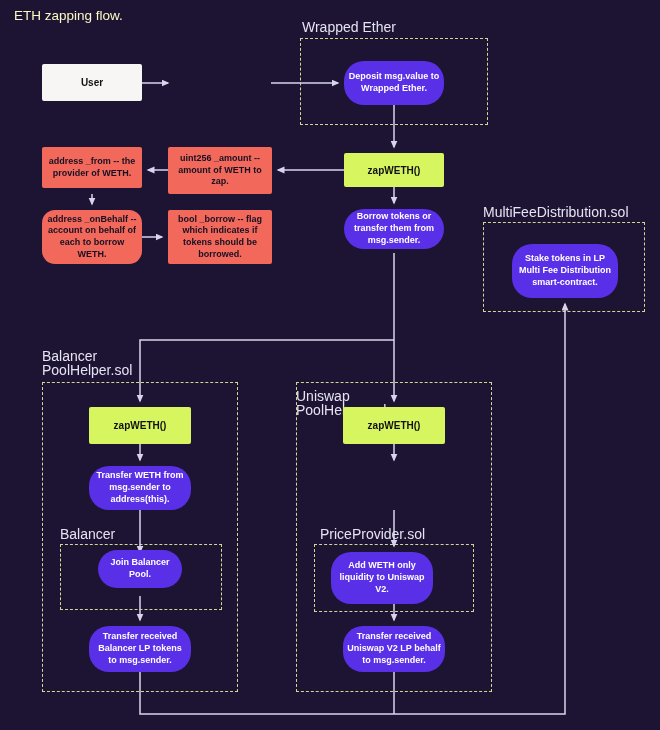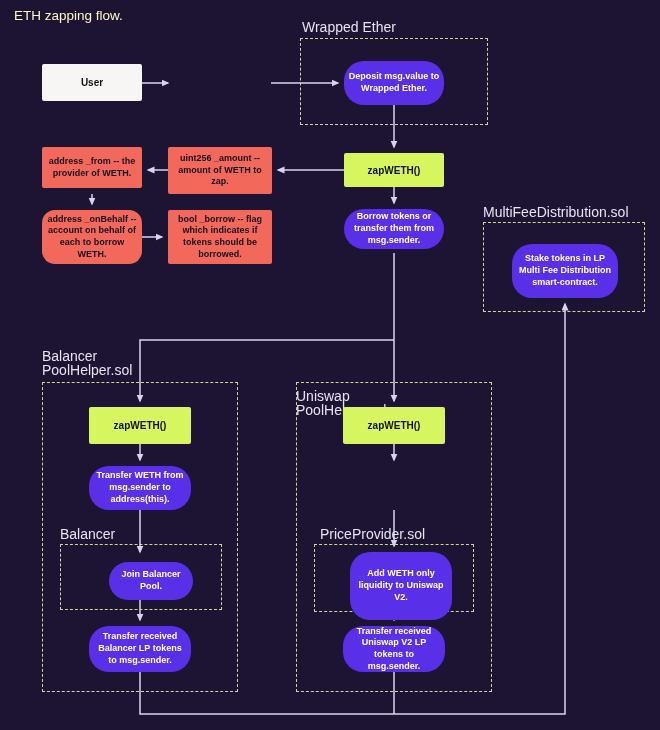--- a/index.html
+++ b/index.html
@@ -24,25 +24,25 @@
   #n-deposit{left:344px;top:61px;width:100px;height:44px;}
   #n-zapweth{left:344px;top:153px;width:100px;height:34px;}
   #n-uint256{left:168px;top:147px;width:104px;height:47px;}
   #n-addrfrom{left:42px;top:147px;width:100px;height:41px;}
   #n-onbehalf{left:42px;top:210px;width:100px;height:54px;border-radius:13px;}
   #n-bool{left:168px;top:210px;width:104px;height:54px;}
   #n-borrow{left:344px;top:209px;width:100px;height:40px;}
   #n-stake{left:512px;top:244px;width:106px;height:54px;}
   #n-bzapweth{left:89px;top:407px;width:102px;height:37px;}
   #n-btransfer{left:89px;top:466px;width:102px;height:44px;}
-  #n-join{left:98px;top:562px;width:84px;height:38px;margin-left:11px;}
+  #n-join{left:98px;top:550px;width:84px;height:38px;}
   #n-blp{left:89px;top:626px;width:102px;height:46px;}
   #n-uzapweth{left:343px;top:407px;width:102px;height:37px;}
   #n-utransfer{left:343px;top:466px;width:102px;height:44px;}
-  #n-addweth{left:350px;top:552px;width:102px;height:68px;}
+  #n-addweth{left:331px;top:552px;width:102px;height:52px;}
   #n-ulp{left:343px;top:626px;width:102px;height:46px;}
   #g-wrapped{left:300px;top:38px;width:188px;height:87px;}
   #g-multifee{left:483px;top:222px;width:162px;height:90px;}
   #g-balancer{left:42px;top:382px;width:196px;height:310px;}
   #g-binner{left:60px;top:544px;width:162px;height:66px;}
   #g-uniswap{left:296px;top:382px;width:196px;height:310px;}
   #g-uinner{left:314px;top:544px;width:160px;height:68px;}
   #l-wrapped{left:302px;top:20px;}
   #l-multifee{left:483px;top:205px;}
   #l-balancer{left:42px;top:349px;}
@@ -112,15 +112,15 @@
   <div class="n salmon" id="n-onbehalf">address _onBehalf -- account on behalf of each to borrow WETH.</div>
   <div class="n salmon" id="n-bool">bool _borrow -- flag which indicates if tokens should be borrowed.</div>
   <div class="n purple" id="n-borrow">Borrow tokens or transfer them from msg.sender.</div>
   <div class="n purple" id="n-stake">Stake tokens in LP Multi Fee Distribution smart-contract.</div>
   <div class="n lime" id="n-bzapweth">zapWETH()</div>
   <div class="n purple" id="n-btransfer">Transfer WETH from msg.sender to address(this).</div>
   <div class="n purple" id="n-join">Join Balancer Pool.</div>
   <div class="n purple" id="n-blp">Transfer received Balancer LP tokens to msg.sender.</div>
   <div class="n lime" id="n-uzapweth">zapWETH()</div>
   <div class="n purple" id="n-addweth">Add WETH only liquidity to Uniswap V2.</div>
-  <div class="n purple" id="n-ulp">Transfer received Uniswap V2 LP tokens to msg.sender.</div>
+  <div class="n purple" id="n-ulp">Transfer received Uniswap V2 LP behalf to msg.sender.</div>
 
 </div>
 
 </body></html>

